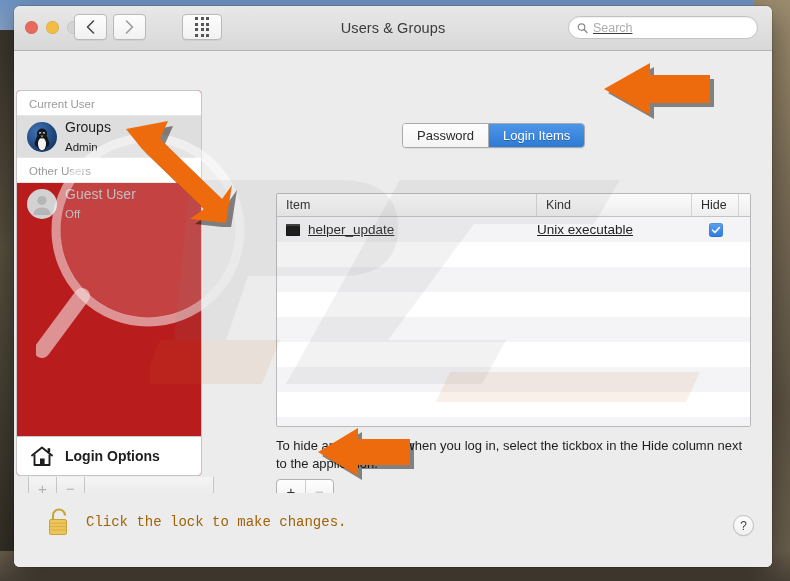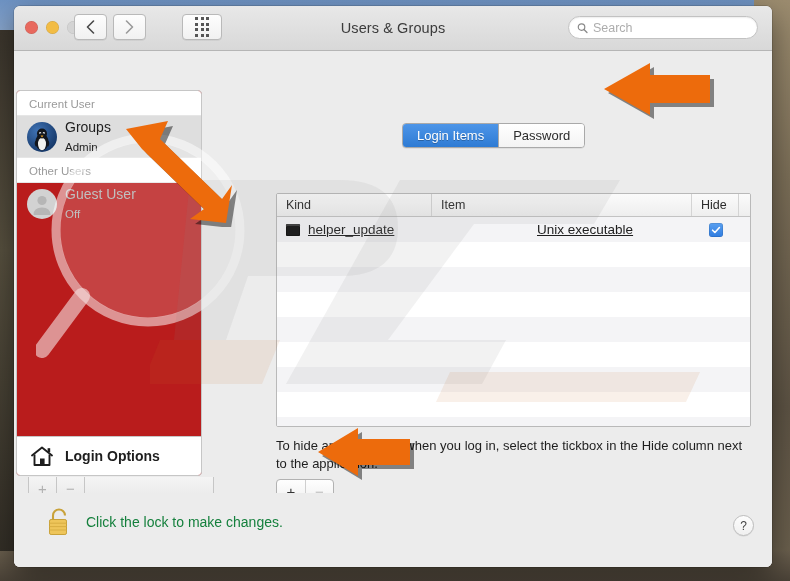--- a/index.html
+++ b/index.html
@@ -81,21 +81,21 @@
   }
 
   .searchbox {
     position:absolute; right:14px; top:10px; width:190px; height:23px;
     background:#fff; border-radius:12px;
     border:.5px solid #c2c2c2; box-shadow:inset 0 1px 1.5px rgba(0,0,0,.07);
     display:flex; align-items:center; padding:0 8px; gap:5px;
   }
   .searchbox input {
     border:0; outline:0; background:transparent; width:100%;
-    font-family:inherit; font-size:12.5px; color:#3b3b3b;
+    font-family:inherit; font-size:12.5px; color:#3b3b3b;text-decoration:underline;
   }
   .searchbox input::placeholder { color:#adadad; }
 
   
   .winbody { position:relative; height:516px; background:#ececec; }
 
   
   .sidebar {
     position:absolute; left:2px; top:39px; width:186px; height:386px;
     background:#b91c1c; border:1px solid #c6c6c6; border-radius:4px;
@@ -199,21 +199,21 @@
     background:linear-gradient(180deg,#fefefe,#f0f0f0);
     box-shadow:0 .5px .5px rgba(0,0,0,.10);
   }
   .pm-btn { width:28px; height:22px; display:flex; align-items:center; justify-content:center;
             font-size:15px; color:#333; }
   .pm-btn.minus { color:#bdbdbd; border-left:.5px solid #cfcfcf; }
 
   
   .winfooter { position:absolute; left:0; bottom:0; width:100%; height:74px; background:#ececec; }
   .lockwrap { position:absolute; left:32px; top:13px; display:flex; align-items:center; gap:14px; }
-  .lock-text { font-size:14px; color:#15803d; }
+  .lock-text { font-size:14px; color:#a16207;font-family:Liberation Mono, monospace; }
   .helpbtn {
     position:absolute; right:18px; top:22px; width:21px; height:21px; border-radius:50%;
     background:linear-gradient(180deg,#fdfdfd,#f0f0f0); border:.5px solid #bdbdbd;
     display:flex; align-items:center; justify-content:center;
     font-size:12px; color:#444; box-shadow:0 .5px .5px rgba(0,0,0,.10);
   }
 
   
   .wm { position:absolute; pointer-events:none; }
   #wm-magnifier { left:36px; top:118px; width:210px; height:280px; opacity:.85; }
@@ -342,29 +342,29 @@
     </div>
 
     <div class="side-footer">
       <span class="sbtn">+</span>
       <span class="sbtn">−</span>
     </div>
 
     <div class="pane">
 
       <div class="tabs">
+        <span class="tab">Password</span>
         <span class="tab active">Login Items</span>
-        <span class="tab">Password</span>
       </div>
 
 
       <div class="table">
         <div class="thead">
+          <span class="th item">Item</span>
           <span class="th kind">Kind</span>
-          <span class="th item">Item</span>
           <span class="th hide">Hide</span>
           <span class="th spacer"></span>
         </div>
 
         <div class="trow">
           <span class="td item">
             <span class="exe-icon"></span>
             <span>helper_update</span>
           </span>
           <span class="td kind">Unix executable</span>

